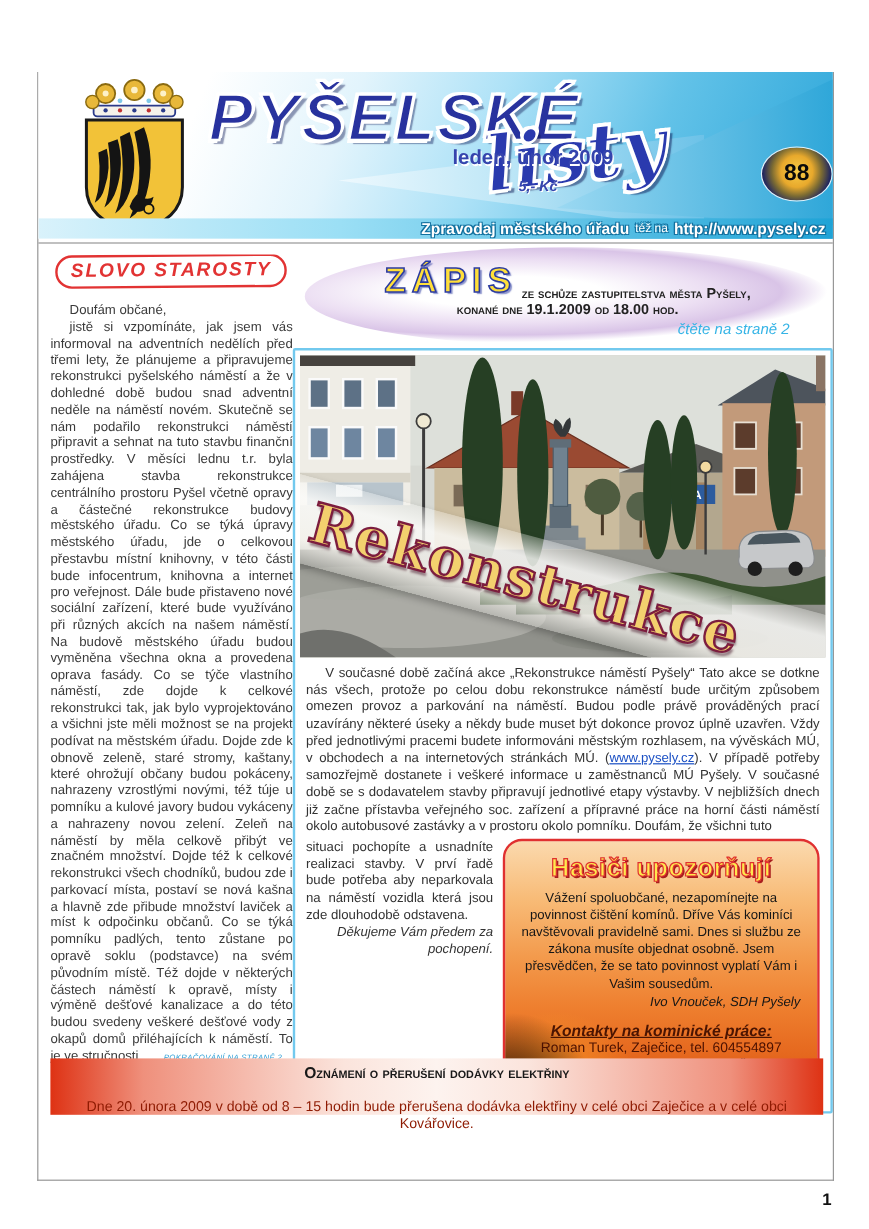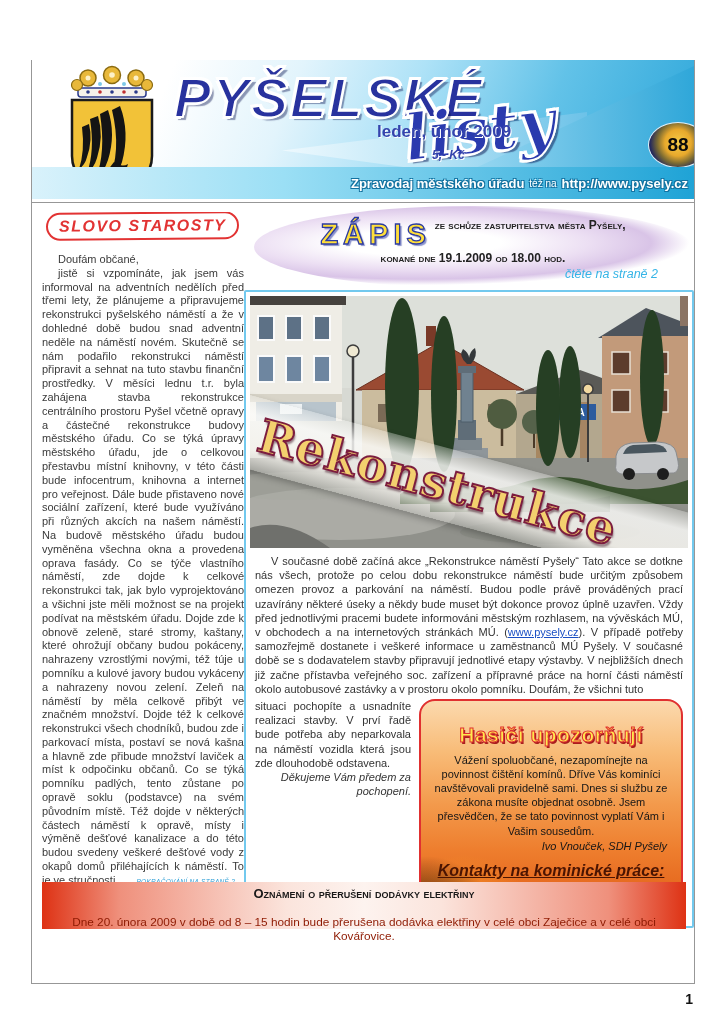--- a/index.html
+++ b/index.html
@@ -22,43 +22,43 @@
         font-size:55px;letter-spacing:2px;color:#28329e;-webkit-text-stroke:2px #ffffff;
         text-shadow:-2px -2px 0 #fff,2px -2px 0 #fff,-2px 2px 0 #fff,3px 3px 1px rgba(20,30,90,.45);}
   .logo-script{position:absolute;left:372px;top:32px;font-family:"DejaVu Serif",serif;
         font-weight:bold;font-style:italic;font-size:64px;color:#2a3aae;
         -webkit-text-stroke:2px #ffffff;transform:rotate(-7deg);
         text-shadow:-2px -2px 0 #fff,2px -2px 0 #fff,-2px 2px 0 #fff,3px 3px 1px rgba(10,20,80,.5);}
   .hdr-date{position:absolute;left:345px;top:62px;font-size:17px;font-weight:bold;
         color:#3544ad;text-shadow:1px 1px 0 #fff;}
   .hdr-price{position:absolute;left:400px;top:88px;font-size:12px;font-weight:bold;font-style:italic;
         color:#3544ad;text-shadow:1px 1px 0 #fff;}
-  .badge{position:absolute;left:616px;top:62px;width:58px;height:44px;border-radius:50%;
+  .badge{position:absolute;left:602px;top:62px;width:58px;height:44px;border-radius:50%;
         background:radial-gradient(circle at 50% 45%,#f6cc48 0%,#e8a92c 35%,#7a6a33 55%,#23285e 74%,#161c4a 100%);
         display:flex;align-items:center;justify-content:center;
         font-size:19px;font-weight:bold;color:#0a0a0a;border:1px solid #dff0f8;}
-  .strip{position:absolute;left:0;bottom:0;width:662px;height:32px;box-sizing:border-box;
+  .strip{position:absolute;left:0;bottom:0;width:662px;height:17px;box-sizing:border-box;
         background:linear-gradient(90deg,#d9f2fb 0%,#9bdff5 38%,#1fa3d6 100%);
         display:flex;align-items:center;justify-content:flex-end;gap:5px;padding-right:6px;
         color:#fff;text-shadow:-1px -1px 0 #13719f,1px -1px 0 #13719f,-1px 1px 0 #13719f,1px 1px 0 #13719f;}
   .strip b{font-size:13px;} .strip .sm{font-size:10px;font-weight:normal;}
 
   
   .stamp{width:fit-content;margin:0 auto 13px;border:2.5px solid #e23333;border-radius:14px;
         padding:3px 11px;color:#e23333;font-weight:bold;font-style:italic;font-size:16px;
         letter-spacing:1.5px;transform:rotate(-0.5deg);}
   .left-col{position:absolute;left:10px;top:152px;width:202px;height:712px;overflow:hidden;}
   .left-col p{margin:0;font-size:11px;line-height:13.8px;text-align:justify;text-indent:16px;color:#3a3a3a;}
   .cont-marker{display:inline-block;font-size:6.5px;font-style:italic;color:#2e9fd6;
         border-bottom:3px solid #7fccec;padding:0 2px;letter-spacing:.3px;text-transform:uppercase;}
 
   
   .zapis{position:absolute;left:222px;top:146px;width:438px;height:82px;border-radius:50%;
         background:radial-gradient(ellipse 62% 52% at 38% 45%,#ffffff 30%,#ecdff3 62%,#d9c4e7 85%,rgba(217,196,231,0) 99%);}
-  .zapis-r1{display:flex;align-items:flex-start;justify-content:center;gap:4px;padding-top:12px;}
+  .zapis-r1{display:flex;align-items:flex-end;justify-content:center;gap:4px;padding-top:12px;}
   .zapis-title{font-size:29px;font-weight:bold;letter-spacing:5px;color:#ffdf3a;
         -webkit-text-stroke:1.3px #2b3aa0;text-shadow:2px 2px 1px rgba(43,58,160,.55);}
   .zapis-caps{font-size:12px;color:#222;font-variant:small-caps;font-weight:bold;}
   .zapis-r2{text-align:center;margin-top:0;}
   .zapis-note{text-align:right;padding-right:34px;color:#35b4e6;font-style:italic;font-size:12.5px;margin-top:2px;}
 
   
   .cyan-box{position:absolute;left:212px;top:230px;width:450px;height:638px;box-sizing:border-box;
         border:2px solid #72c9ee;border-radius:2px;overflow:hidden;background:#fff;}
   .photo-wrap{position:relative;margin:4px;width:438px;height:252px;overflow:hidden;background:#d7d9d3;}
@@ -70,30 +70,30 @@
         color:#f3d06e;-webkit-text-stroke:2px #7c1d3e;text-shadow:2px 3px 2px rgba(60,10,30,.5);}
   .main-para{margin:6px 9px 3px;font-size:11px;line-height:14.2px;text-align:justify;
         text-indent:16px;color:#333;}
   .link{color:#1a4fc4;text-decoration:underline;}
   .bottom-row{display:flex;margin:2px 9px 6px;gap:8px;align-items:stretch;}
   .cont-col{width:156px;flex:none;font-size:11px;line-height:14.2px;text-align:justify;color:#333;}
   .cont-col p{margin:0;} .cont-col .ind{text-indent:14px;}
   .thanks{font-style:italic;text-align:right;margin-top:1px;}
 
   
-  .hasici{flex:1;border:2px solid #e03030;border-radius:16px;padding:21px 10px 4px;box-sizing:border-box;
+  .hasici{flex:1;border:2px solid #e03030;border-radius:16px;padding:10px 10px 4px;box-sizing:border-box;
         background:
           radial-gradient(circle at 2% 99%,rgba(0,0,0,.92) 0%,rgba(0,0,0,.55) 8%,rgba(0,0,0,0) 21%),
           radial-gradient(circle at 16% 100%,rgba(255,210,60,.85) 0%,rgba(255,170,40,.5) 9%,rgba(255,170,40,0) 24%),
           linear-gradient(180deg,#fbd9ae 0%,#f8bc78 22%,#f39a4c 45%,#ee7e2e 65%,#e4651c 85%,#d8540f 100%);}
   .hasici-title{text-align:center;font-size:21px;font-weight:bold;letter-spacing:.5px;margin:1px 0 6px;
         color:#ffe94e;-webkit-text-stroke:1px #e03030;text-shadow:1.5px 1.5px 0 #a81e1e;}
   .hasici-body{font-size:11px;line-height:14.1px;text-align:center;color:#161616;margin:0;}
   .hasici-sign{font-size:11px;font-style:italic;text-align:right;color:#161616;margin:2px 4px 2px 0;}
-  .hasici-heading{font-size:16px;font-weight:bold;font-style:italic;text-decoration:underline;
+  .hasici-heading{font-size:13px;font-weight:bold;font-style:italic;text-decoration:underline;
         text-align:center;color:#4a1402;margin:10px 0 1px;}
   .hasici-line{font-size:11.5px;text-align:center;color:#4a1000;line-height:15px;margin:0;}
 
   
   .announce{position:absolute;left:10px;top:822px;width:644px;height:47px;box-sizing:border-box;
         padding-top:4px;text-align:center;
         background:linear-gradient(90deg,#de3214 0%,#ef907c 12%,#fbe4dc 38%,#fdf3ef 50%,#fbe4dc 62%,#ef907c 88%,#de3214 100%);}
   .announce-title{font-size:13px;font-weight:bold;font-variant:small-caps;color:#181818;margin:0;}
   .announce-body{font-size:11.8px;color:#8e1a02;margin-top:14px;}
 

